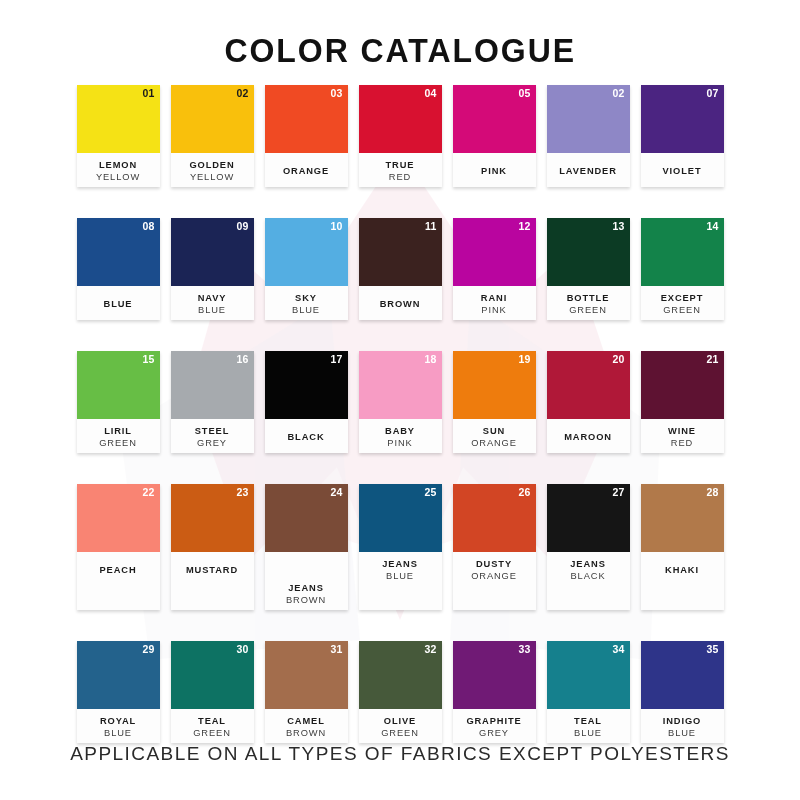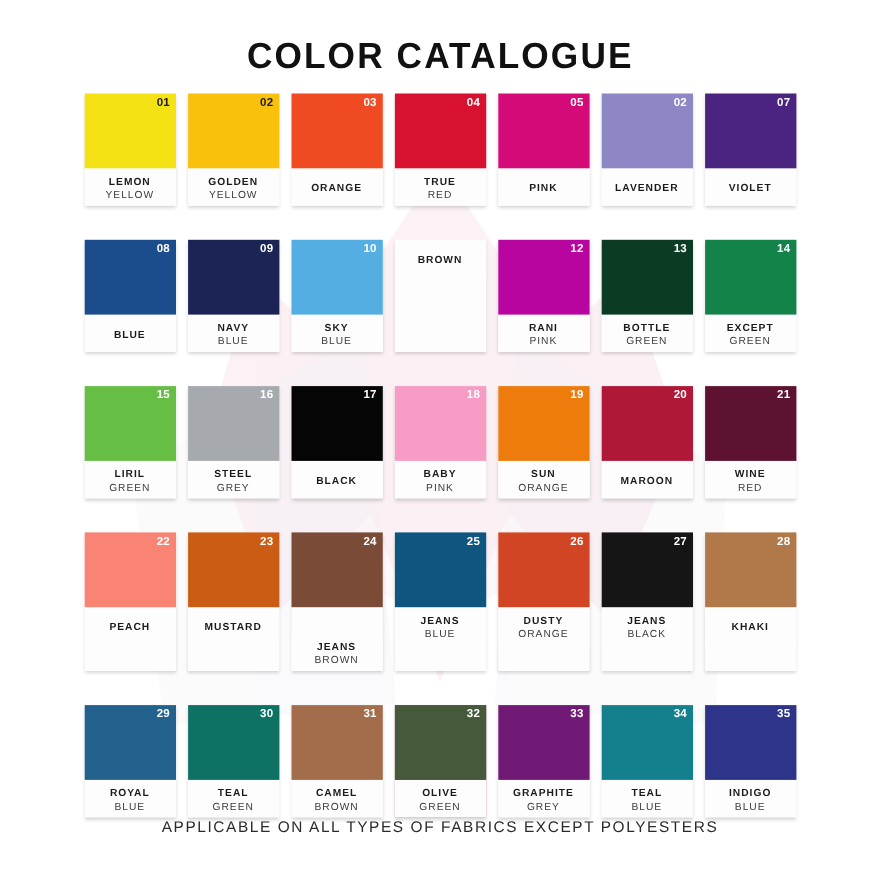--- a/index.html
+++ b/index.html
@@ -118,21 +118,21 @@
     white-space: nowrap;
   }
 
   
   .footer-wrap {
     margin-top: auto;
     text-align: center;
     padding-bottom: 46px;
   }
   .footer {
-    font-size: 14px;
+    font-size: 19px;
     font-weight: normal;
     letter-spacing: 1.45px;
     color: #2a2a2a;
     display: inline-block;
   }
 </style>
 </head>
 <body>
 
 <svg id="watermark" viewBox="0 0 800 800" xmlns="http://www.w3.org/2000/svg" aria-hidden="true">
@@ -255,20 +255,23 @@
             <div class="swatch-num" style="color: rgb(255, 255, 255);">10</div>
           </div>
           <div class="label">
             <div class="label-1">SKY</div>
             <div class="label-2">BLUE</div>
           </div>
         </div>
       </div>
       <div class="cell">
         <div class="card" style="background: rgb(253, 253, 253);">
+          <div class="swatch" style="background: rgb(59, 34, 31);">
+            <div class="swatch-num" style="color: rgb(255, 255, 255);">11</div>
+          </div>
           <div class="label">
             <div class="label-1">BROWN</div>
           </div>
         </div>
       </div>
       <div class="cell">
         <div class="card" style="background: rgb(253, 253, 253);">
           <div class="swatch" style="background: rgb(185, 5, 159);">
             <div class="swatch-num" style="color: rgb(255, 255, 255);">12</div>
           </div>

